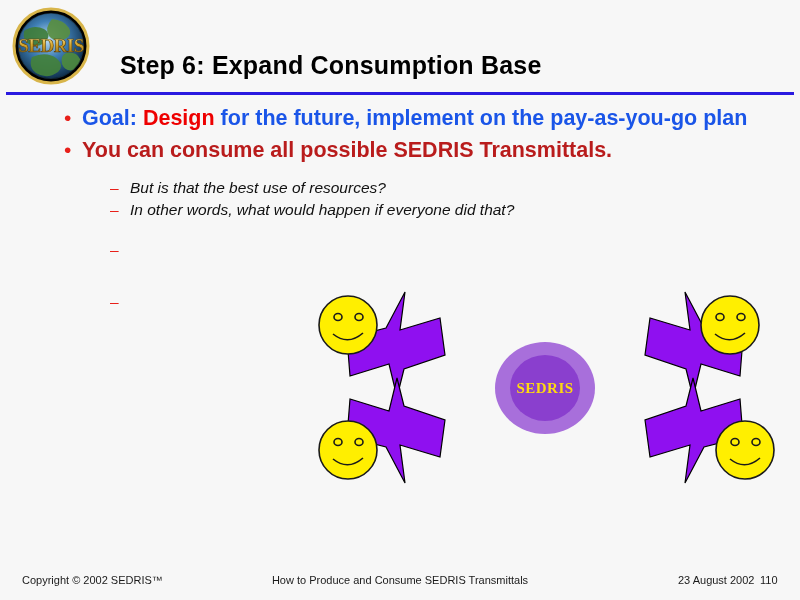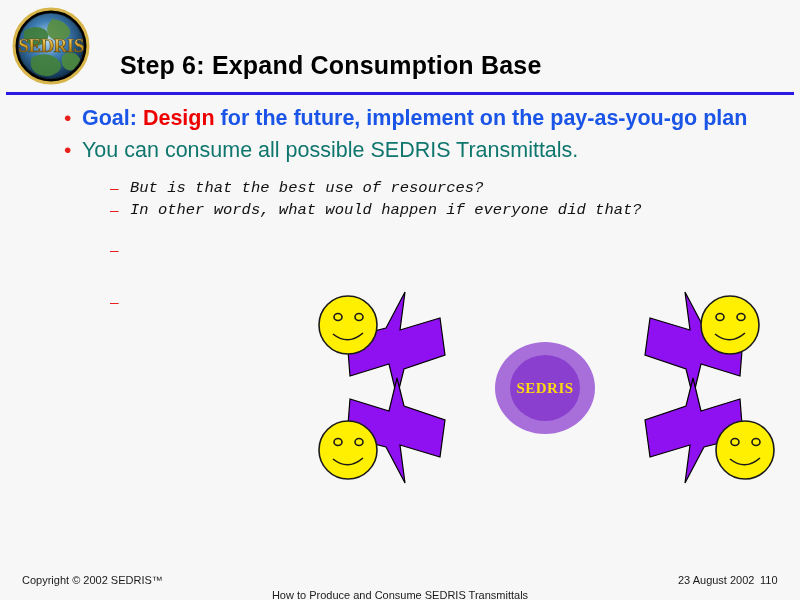--- a/index.html
+++ b/index.html
@@ -81,22 +81,22 @@
   }
   .goal-bullet .txt {
     color: #1a55e8;
     font-weight: bold;
   }
   .goal-bullet .design-word {
     color: #ee0000;
     font-weight: bold;
   }
   .plain-bullet .txt {
-    color: #0f766e;
-    font-weight: normal;
+    color: #b91c1c;
+    font-weight: bold;
   }
 
   .lvl2 {
     padding-left: 112px;
     font-size: 15.5px;
     line-height: 22px;
     font-style: italic;
     color: #111111;
     position: relative;
     height: 22px;
@@ -106,21 +106,20 @@
     left: 110px;
     top: 0;
     color: #e8201a;
     font-style: normal;
     font-size: 15.5px;
     line-height: 22px;
   }
   .lvl2 .txt {
     display: block;
     margin-left: 18px;
-    font-family: Liberation Mono, monospace;
   }
   .spacer-row {
     height: 18px;
   }
 
   
   #diagram {
     position: absolute;
     left: 300px;
     top: 280px;
@@ -147,21 +146,21 @@
     height: 22px;
     font-size: 11px;
     color: #1a1a1a;
   }
   #footer-copyright {
     position: absolute;
     left: 22px; top: 4px;
   }
   #footer-center {
     position: absolute;
-    left: 0; top: 19px;
+    left: 0; top: 4px;
     width: 800px;
     text-align: center;
   }
   #footer-date {
     position: absolute;
     left: 678px; top: 4px;
   }
   #footer-page {
     position: absolute;
     left: 760px; top: 4px;

